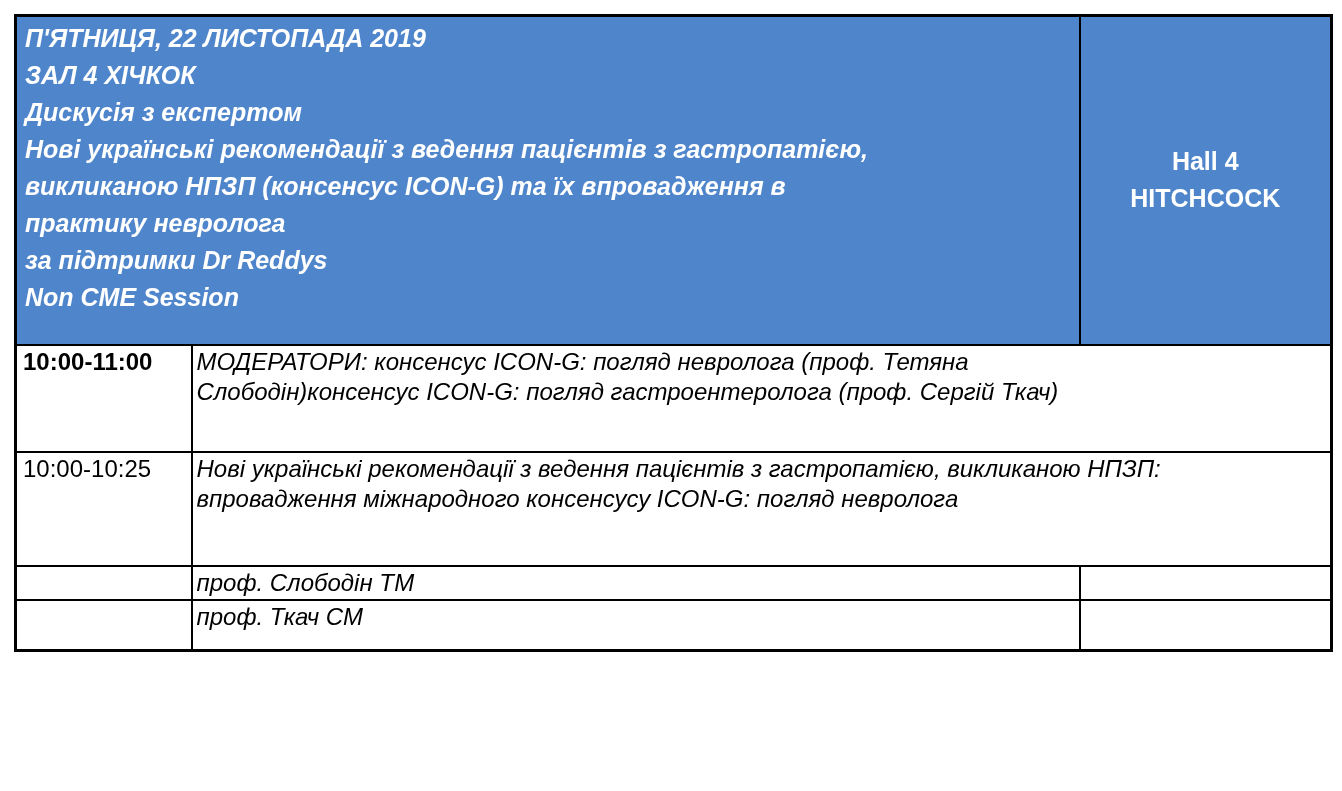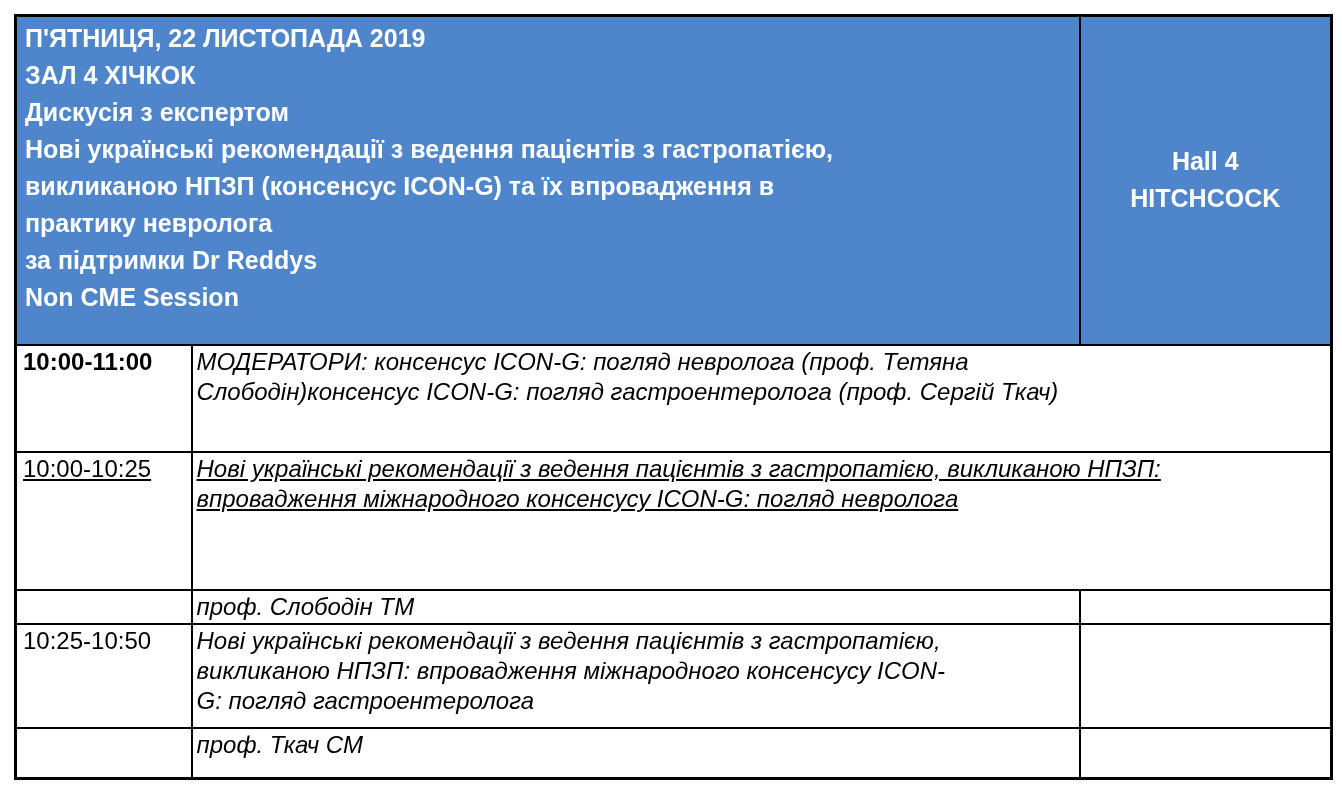--- a/index.html
+++ b/index.html
@@ -44,34 +44,35 @@
     font-style: italic;
   }
   
   td.hdr-main {
     background: #4f86cb;
     color: #ffffff;
     font-weight: bold;
     font-size: 25px;
     line-height: 37px;
     padding: 3px 10px 12px 8px;
+    font-style: italic;
   }
   td.hall-cell {
     background: #4f86cb;
     color: #ffffff;
     font-weight: bold;
     font-size: 25px;
     line-height: 37px;
     vertical-align: middle;
     text-align: center;
   }
   
   tr.r-head   { height: 329px; }
   tr.r-mod    { height: 107px; }
-  tr.r-talk1  { height: 138px; text-decoration: underline; }
+  tr.r-talk1  { height: 114px; }
   tr.r-spk1   { height: 32px;  }
   tr.r-talk2  { height: 104px; }
   tr.r-spk2   { height: 51px;  }
   tr.r-disc   { height: 34px;  }
 </style>
 </head>
 <body>
 
 <div class="page">
   <table class="sched">
@@ -114,29 +115,20 @@
         <div class="line">впровадження міжнародного консенсусу ICON-G: погляд невролога</div>
       </td>
     </tr>
 
     <tr class="r-spk1">
       <td class="time-col"></td>
       <td class="speaker-cell">проф. Слободін ТМ</td>
       <td></td>
     </tr>
 
-    <tr class="r-talk2">
-      <td class="time-col">10:25-10:50</td>
-      <td class="italic">
-        <div class="line">Нові українські рекомендації з ведення пацієнтів з гастропатією,</div>
-        <div class="line">викликаною НПЗП: впровадження міжнародного консенсусу ICON-</div>
-        <div class="line">G: погляд гастроентеролога</div>
-      </td>
-      <td></td>
-    </tr>
 
     <tr class="r-spk2">
       <td class="time-col"></td>
       <td class="speaker-cell">проф. Ткач СМ</td>
       <td></td>
     </tr>
 
   </tbody>
     </table>
 </div>

